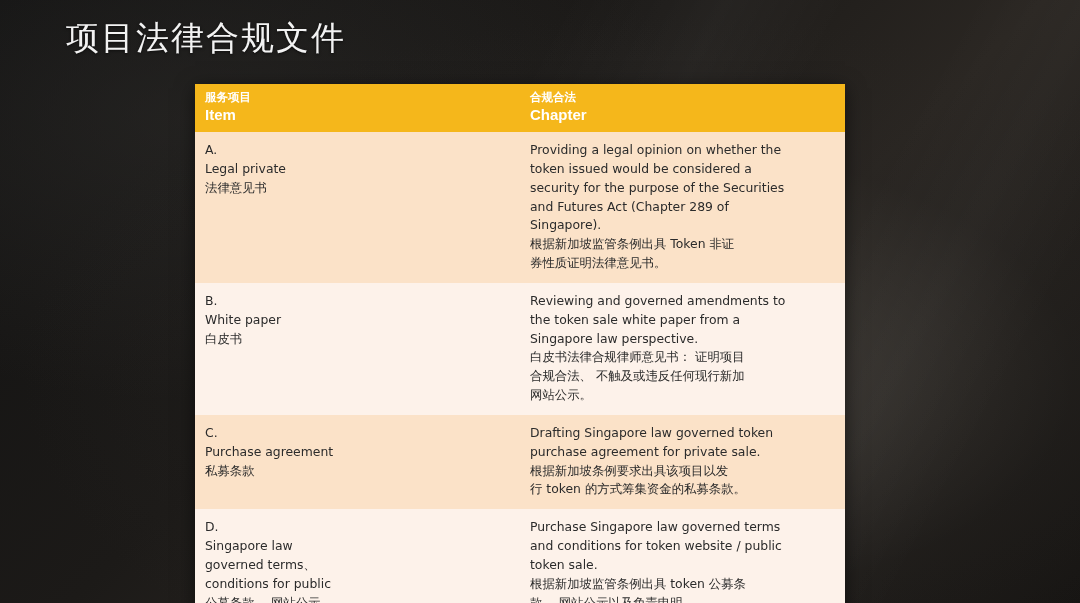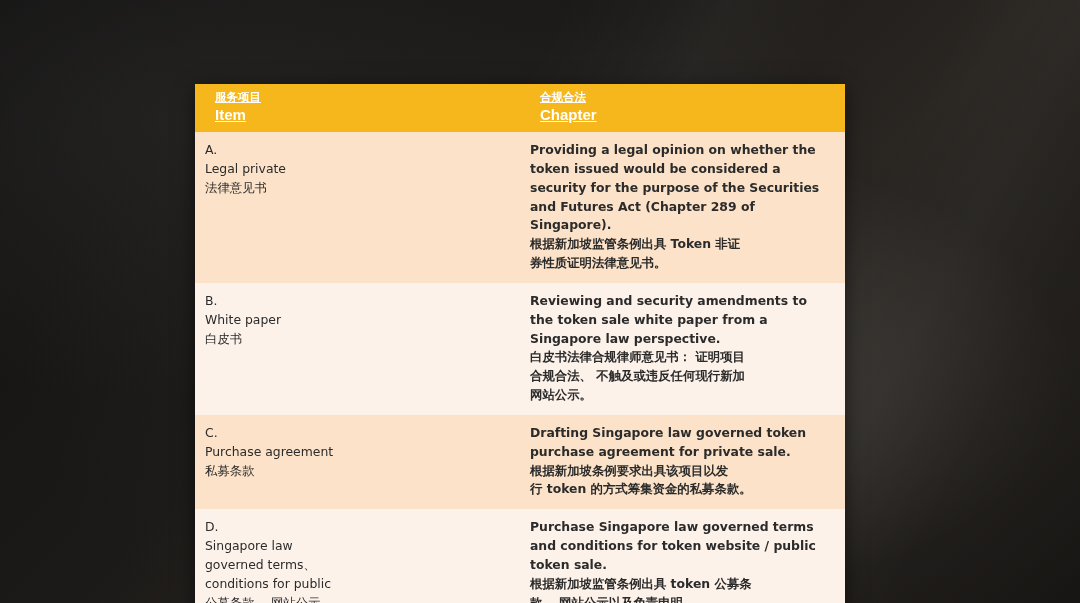--- a/index.html
+++ b/index.html
@@ -58,26 +58,25 @@
     border-collapse: collapse;
     width: 650px;
     table-layout: fixed;
   }
   table.lt col.c1 { width: 325px; }
   table.lt col.c2 { width: 325px; }
   .hdr th {
     background: #f5b71b;
     color: #ffffff;
     text-align: left;
-    padding: 6px 8px 7px 20px;
+    padding: 6px 8px 7px 10px;
     font-size: 11.5px;
     line-height: 1.32;
     font-weight: 700;
     vertical-align: top;
-    text-decoration: underline;
   }
   .hdr .cn {
     display: block;
     font-size: 11.5px;
     font-weight: 700;
   }
   .hdr .en {
     display: block;
     font-size: 15px;
     font-weight: 700;
@@ -86,30 +85,31 @@
     vertical-align: top;
     padding: 9px 10px 10px 10px;
     font-size: 12.4px;
     line-height: 1.52;
     color: #2b2b2b;
     font-family: "DejaVu Sans", "Liberation Sans", sans-serif;
   }
   tr.shade td { background: #fbe2c8; }
   tr.plain td { background: #fdf2ea; }
   td.item { font-size: 12.4px; }
-  td.content { font-size: 12.2px; font-weight: bold; }
+  td.content { font-size: 12.2px; }
   .ln { display: block; }
   .item-pad-a { padding-top: 40px; }
   .item-pad-b { padding-top: 30px; }
 </style>
 </head>
 <body>
 
 <div id="slide">
 
+  <div class="title">项目法律合规文件</div>
 
   <div class="table-wrap">
     <table class="lt">
       <colgroup>
           <col class="c1">
           <col class="c2">
         </colgroup>
       <thead>
         <tr class="hdr">
           <th>
@@ -141,21 +141,21 @@
           </td>
         </tr>
 
         <tr class="plain">
           <td class="item item-pad-b">
             <span class="ln">B.</span>
             <span class="ln">White paper</span>
             <span class="ln">白皮书</span>
           </td>
           <td class="content">
-            <span class="ln">Reviewing and security amendments to</span>
+            <span class="ln">Reviewing and governed amendments to</span>
             <span class="ln">the token sale white paper from a</span>
             <span class="ln">Singapore law perspective.</span>
             <span class="ln">白皮书法律合规律师意见书： 证明项目</span>
             <span class="ln">合规合法、 不触及或违反任何现行新加</span>
             <span class="ln">网站公示。</span>
           </td>
         </tr>
 
         <tr class="shade">
           <td class="item">

